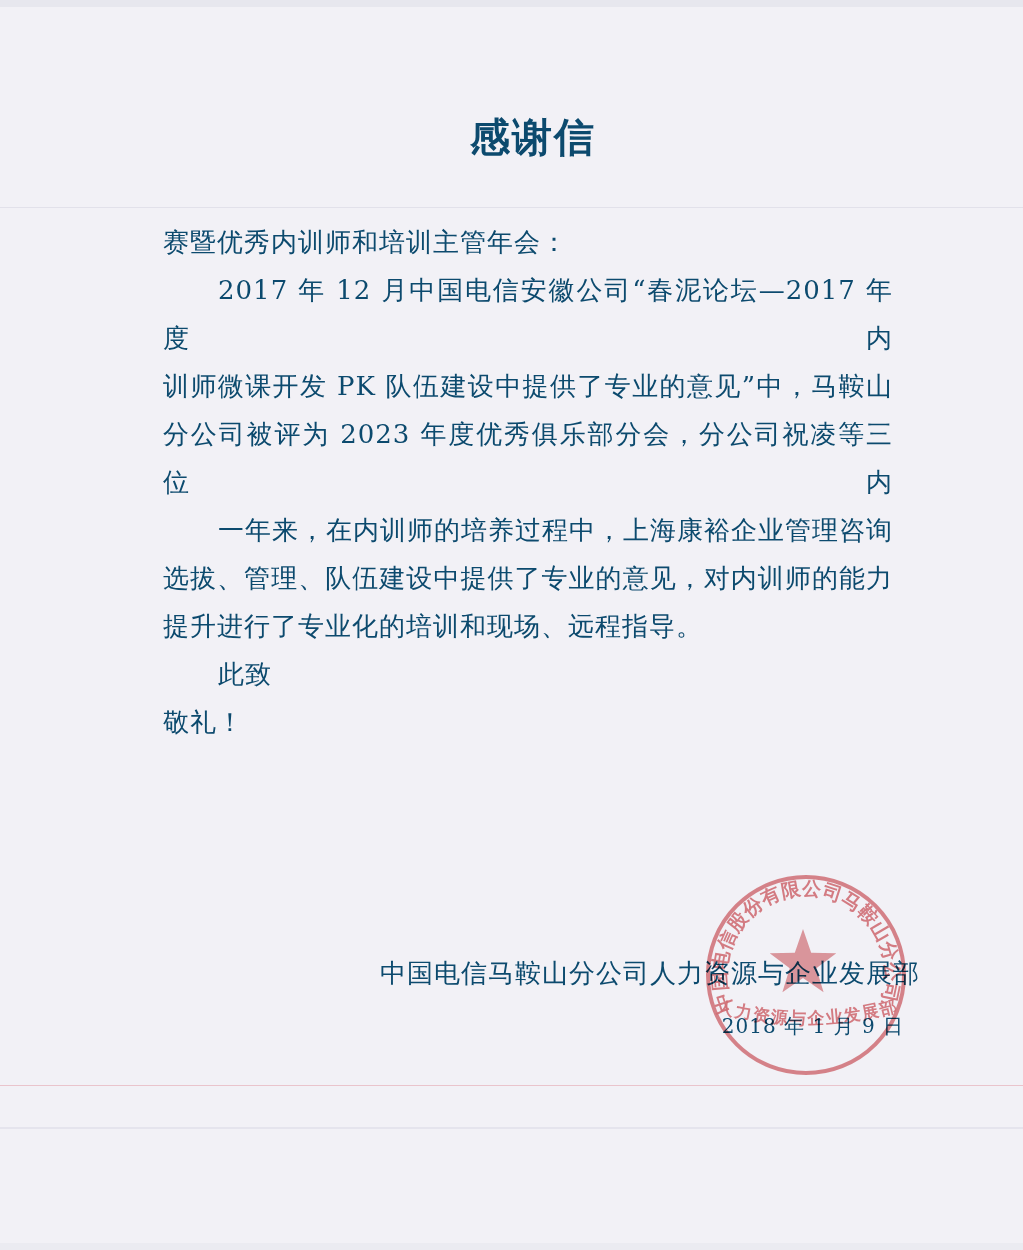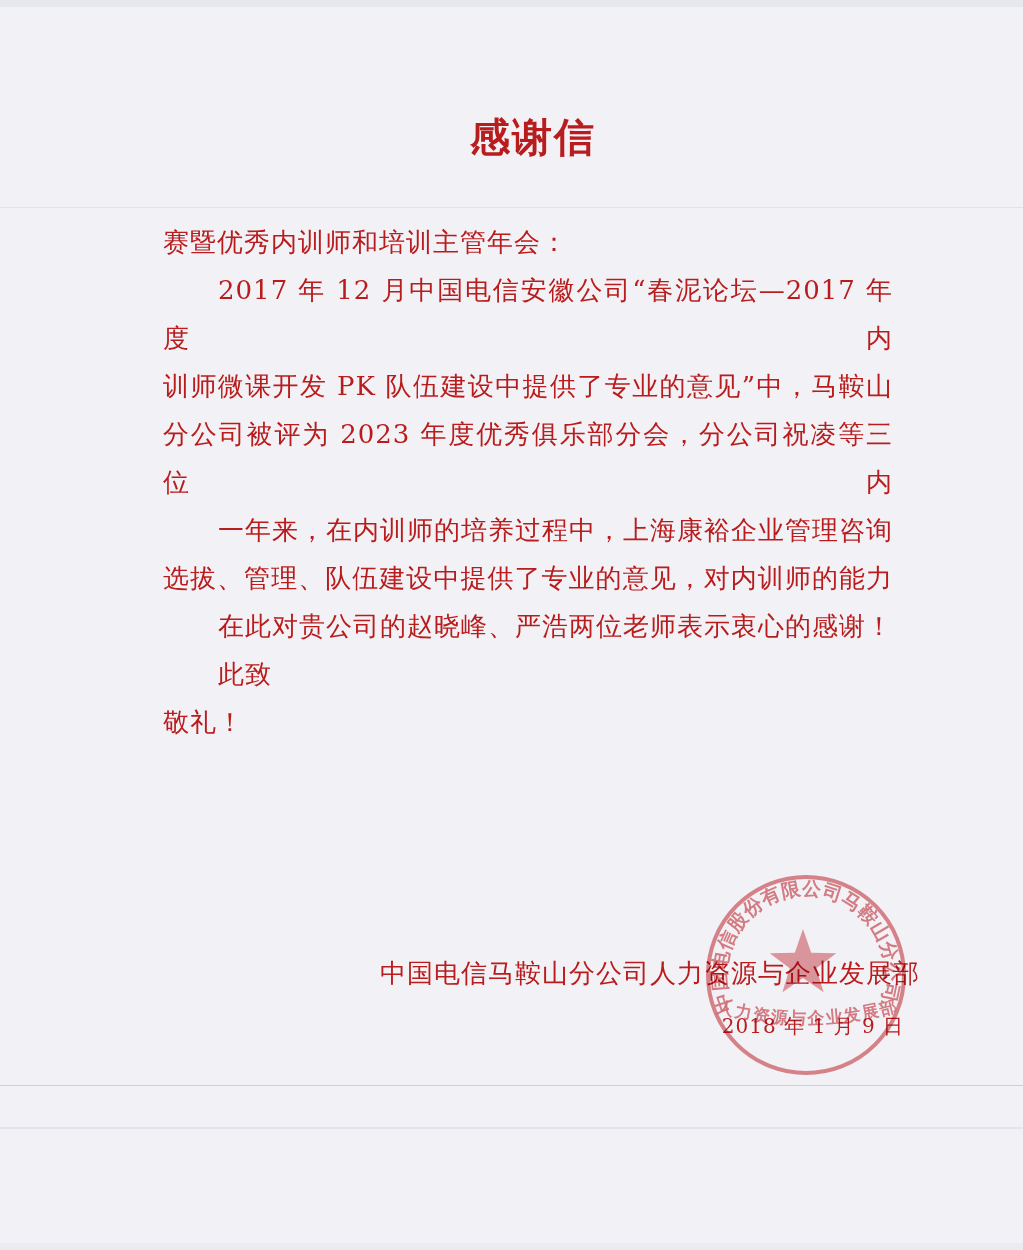--- a/index.html
+++ b/index.html
@@ -7,21 +7,21 @@
     padding: 0;
     background: #e8e8ee;
   }
   .page {
     position: relative;
     width: 1023px;
     height: 1250px;
     background: #f2f1f6;
     overflow: hidden;
     font-family: "DejaVu Serif", "Liberation Serif", serif;
-    color: #b91c1c;
+    color: #0c4a6e;
   }
   
   .band-top {
     position: absolute; left: 0; top: 0; width: 100%; height: 7px;
     background: #e7e7ee;
   }
   .scanline-1 {
     position: absolute; left: 0; top: 207px; width: 100%; height: 1px;
     background: rgba(190,190,205,0.30);
   }
@@ -109,21 +109,21 @@
 
   <h1 class="title">感谢信</h1>
 
   <div class="body-block">
     <div class="line">赛暨优秀内训师和培训主管年会：</div>
     <div class="line indent fill">2017 年 12 月中国电信安徽公司“春泥论坛—2017 年度内</div>
     <div class="line fill">训师微课开发 PK 队伍建设中提供了专业的意见”中，马鞍山</div>
     <div class="line fill">分公司被评为 2023 年度优秀俱乐部分会，分公司祝凌等三位内</div>
     <div class="line indent fill">一年来，在内训师的培养过程中，上海康裕企业管理咨询</div>
     <div class="line fill">选拔、管理、队伍建设中提供了专业的意见，对内训师的能力</div>
-    <div class="line indent">在此对贵公司的赵晓峰、严浩两位老师表示衷心的感谢！</div>
+    <div class="line">提升进行了专业化的培训和现场、远程指导。</div>
     <div class="line indent">此致</div>
     <div class="line">敬礼！</div>
   </div>
 
   <div class="signature">中国电信马鞍山分公司人力资源与企业发展部</div>
   <div class="date">2018 年 1 月 9 日</div>
 
   <svg class="seal" viewBox="0 0 220 220" aria-hidden="true">
     <defs>
       <path id="ring-path" d="M 37.5 143.8 A 80 80 0 1 1 182.5 143.8" fill="none"></path>

